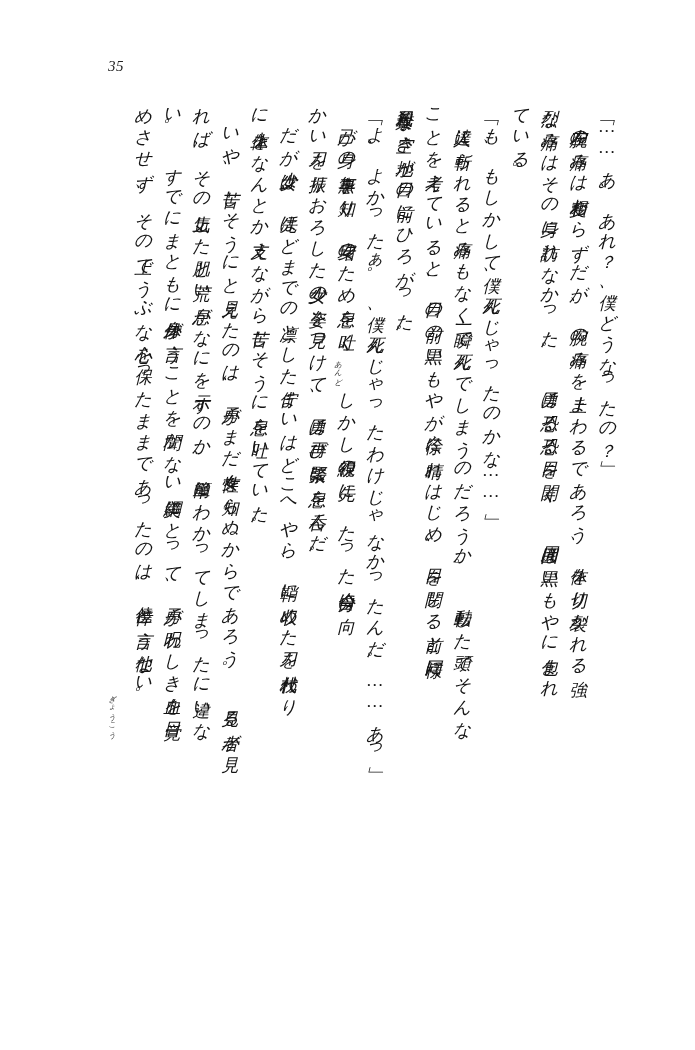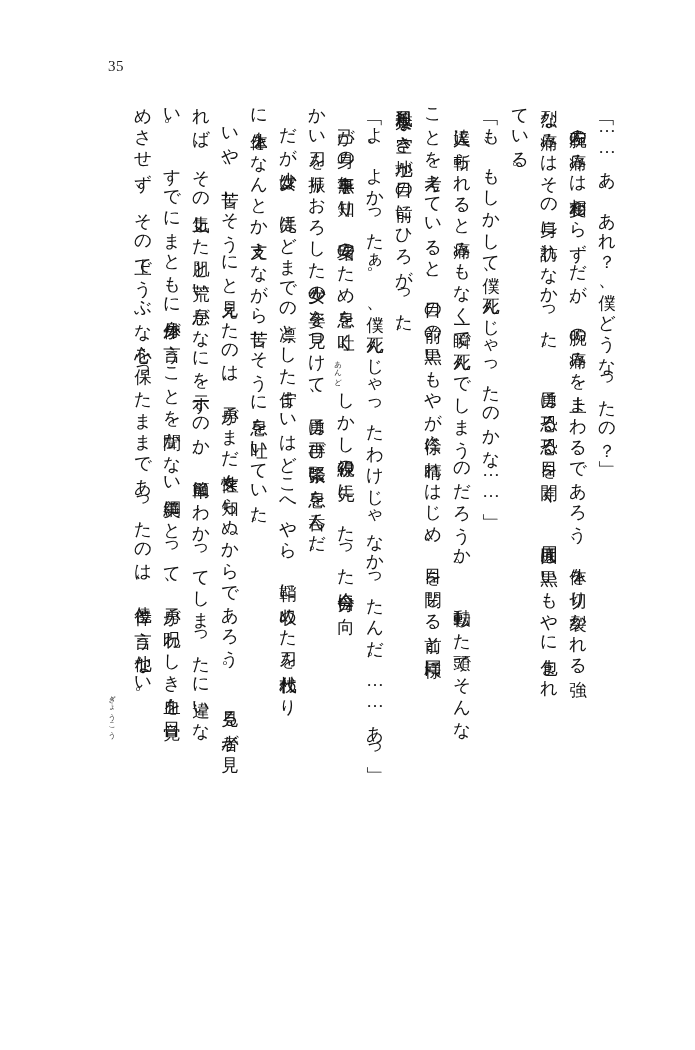--- a/index.html
+++ b/index.html
@@ -13,20 +13,21 @@
     font-family: "Liberation Serif", "DejaVu Serif", serif;
     color: #1a1a1a;
     overflow: hidden;
     position: relative;
   }
   .page {
     position: relative;
     width: 695px;
     height: 1014px;
     box-sizing: border-box;
+    font-style: italic;
   }
   .page-number {
     position: absolute;
     top: 58px;
     left: 108px;
     font-size: 15px;
     letter-spacing: 0.5px;
     color: #222;
   }
   

